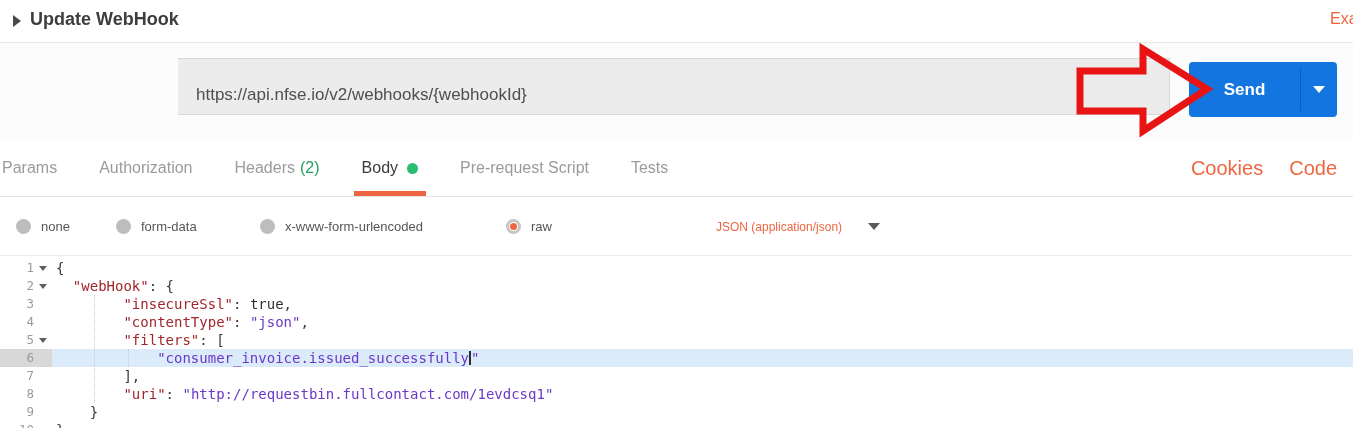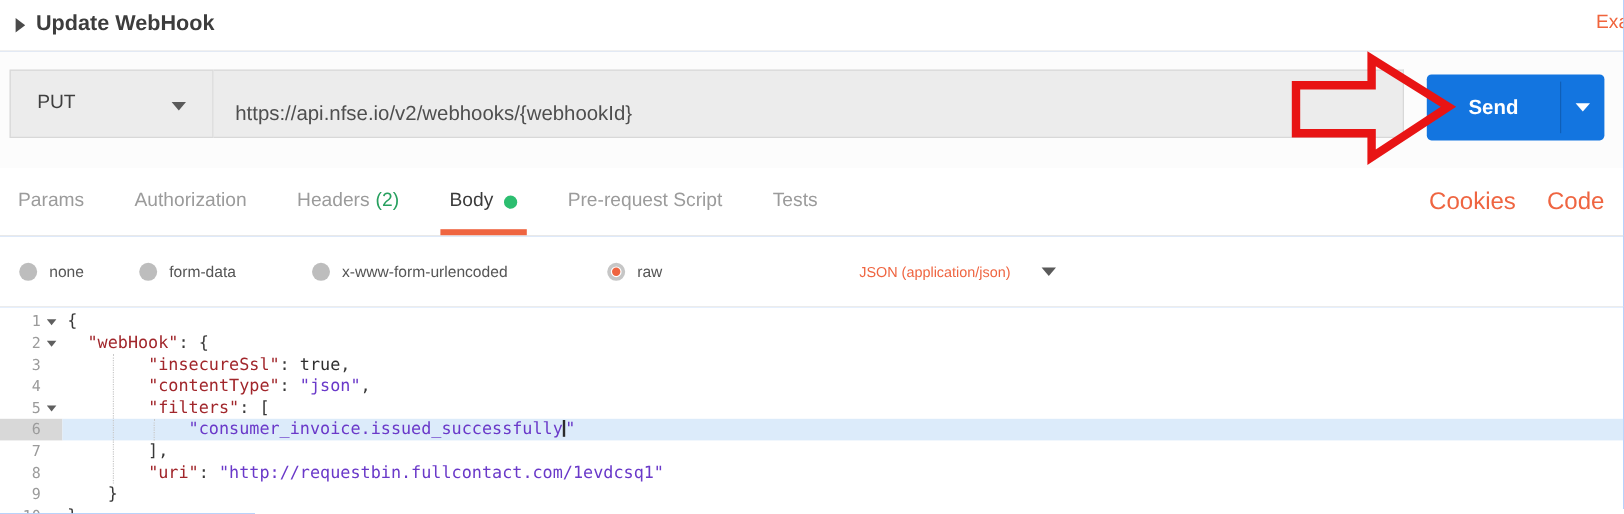--- a/index.html
+++ b/index.html
@@ -46,21 +46,21 @@
   .send-main { width:111px; display:flex; align-items:center; justify-content:center;
     font-size:17px; font-weight:600; color:#fff; }
   .send-divider { width:1px; background:rgba(0,0,0,0.18); margin:6px 0; }
   .send-caret-area { flex:1; display:flex; align-items:center; justify-content:center; }
   .send-caret { width:0; height:0; border-left:6px solid transparent; border-right:6px solid transparent; border-top:7px solid #fff; }
   .arrow-svg { position:absolute; left:0; top:0; pointer-events:none; z-index:5; }
   
   .tabsrow {
     position:absolute; left:0; top:140px; width:1353px; height:57px;
     background:#fff; border-bottom:1px solid #e4e4e4;
-    display:flex; align-items:flex-start; padding-left:15px; gap:42px;
+    display:flex; align-items:flex-start; padding-left:2px; gap:42px;
   }
   .tab { font-size:16px; color:#9b9b9b; cursor:pointer; white-space:nowrap; position:relative;
     height:100%; display:flex; align-items:center; }
   .tab .count { color:#27a05f; margin-left:5px; }
   .tab.active { color:#3b3b3b; }
   .tab .dot { display:inline-block; width:11px; height:11px; border-radius:50%; background:#2cbe70; margin-left:9px; }
   .tab.active::after {
     content:""; position:absolute; left:-8px; right:-8px; bottom:0; height:5px; background:#ef6541;
   }
   .tabs-right { position:absolute; right:16px; top:0; height:57px; display:flex; align-items:center; gap:26px; }
@@ -101,24 +101,20 @@
 
 <div class="canvas">
 
   <div class="header">
     <div class="hdr-caret"></div>
     <div class="hdr-title">Update WebHook</div>
     <div class="hdr-link">Exa</div>
   </div>
 
   <div class="reqrow">
-    <div class="method-box">
-      <span class="method-label">PUT</span>
-      <span class="method-caret"></span>
-    </div>
     <div class="url-box">
       <input class="url-input" readonly="" value="https://api.nfse.io/v2/webhooks/{webhookId}" style="">
     </div>
     <div class="send-btn">
       <div class="send-main">Send</div>
       <div class="send-divider"></div>
       <div class="send-caret-area">
         <div class="send-caret"></div>
       </div>
     </div>

